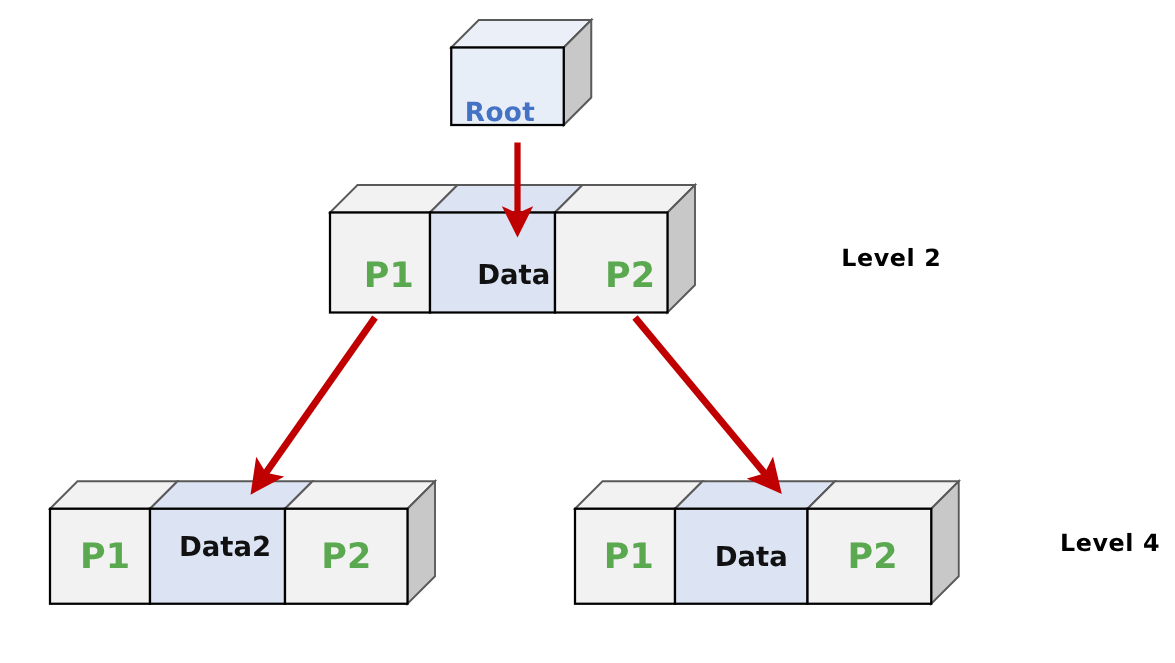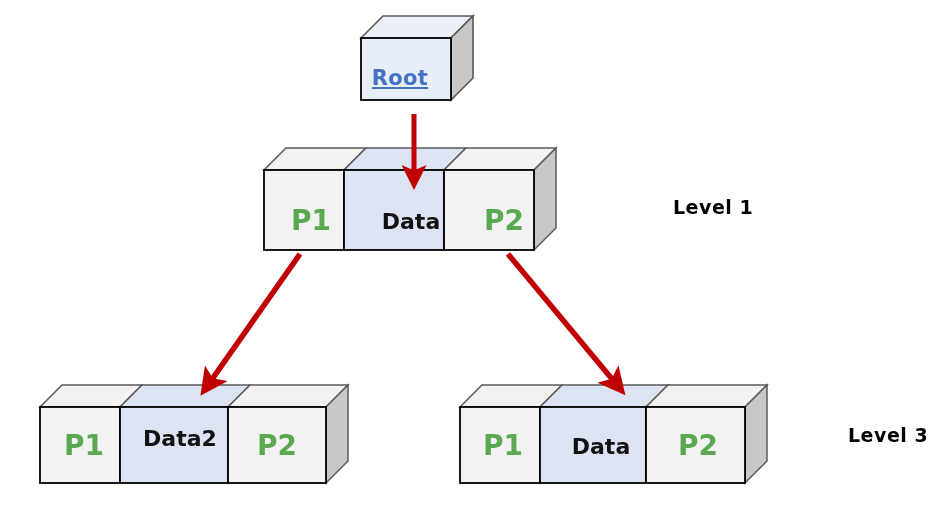--- a/index.html
+++ b/index.html
@@ -98,28 +98,28 @@
     <rect x="646" y="407" width="99" height="76" fill="#f2f2f2" stroke="#000000" stroke-width="1.8"></rect>
   </g>
 
   <line x1="414" y1="114" x2="414" y2="178" stroke="#c00000" stroke-width="5" marker-end="url(#arrowhead)"></line>
 
   <line x1="300" y1="254" x2="208" y2="385" stroke="#c00000" stroke-width="5.5" marker-end="url(#arrowhead)"></line>
 
   <line x1="508" y1="254" x2="617" y2="385" stroke="#c00000" stroke-width="5.5" marker-end="url(#arrowhead)"></line>
 </svg>
 
-<div class="cell-text t-blue" style="left:400px; top:78px;text-decoration:underline;">Root</div>
+<div class="cell-text t-blue" style="left:400px; top:90px;">Root</div>
 
 <div class="cell-text t-green" style="left:311px; top:220px;">P1</div>
 <div class="cell-text t-dark" style="left:411px; top:221px;">Data</div>
 <div class="cell-text t-green" style="left:504px; top:220px;">P2</div>
 
 <div class="cell-text t-green" style="left:84px; top:445px;">P1</div>
 <div class="cell-text t-dark" style="left:180px; top:438px;">Data2</div>
 <div class="cell-text t-green" style="left:277px; top:445px;">P2</div>
 
 <div class="cell-text t-green" style="left:503px; top:445px;">P1</div>
 <div class="cell-text t-dark" style="left:601px; top:446px;">Data</div>
 <div class="cell-text t-green" style="left:698px; top:445px;">P2</div>
 
-<div class="lvl-label" id="label-level-1">Level 1</div>
-<div class="lvl-label" id="label-level-2">Level 3</div>
+<div class="lvl-label" id="label-level-1">Level 2</div>
+<div class="lvl-label" id="label-level-2">Level 4</div>
 
 </body></html>

